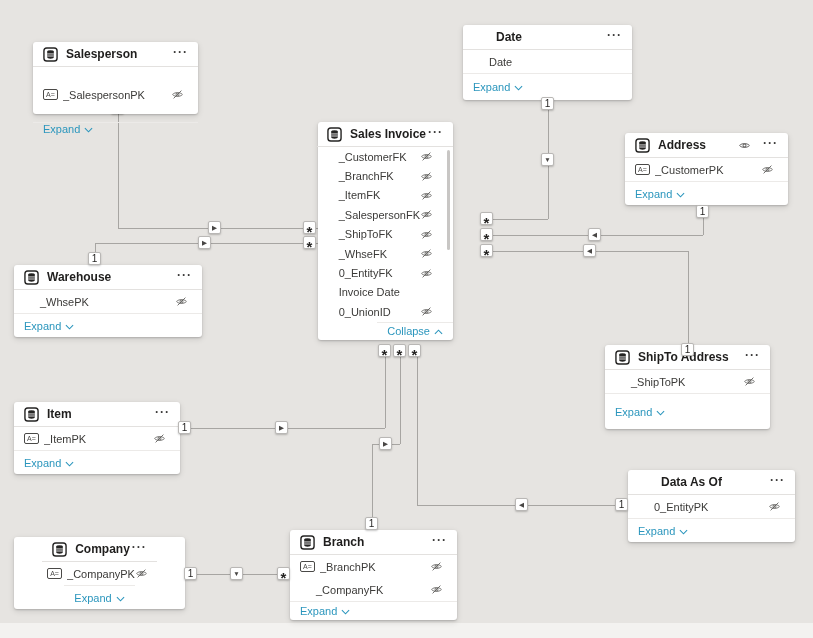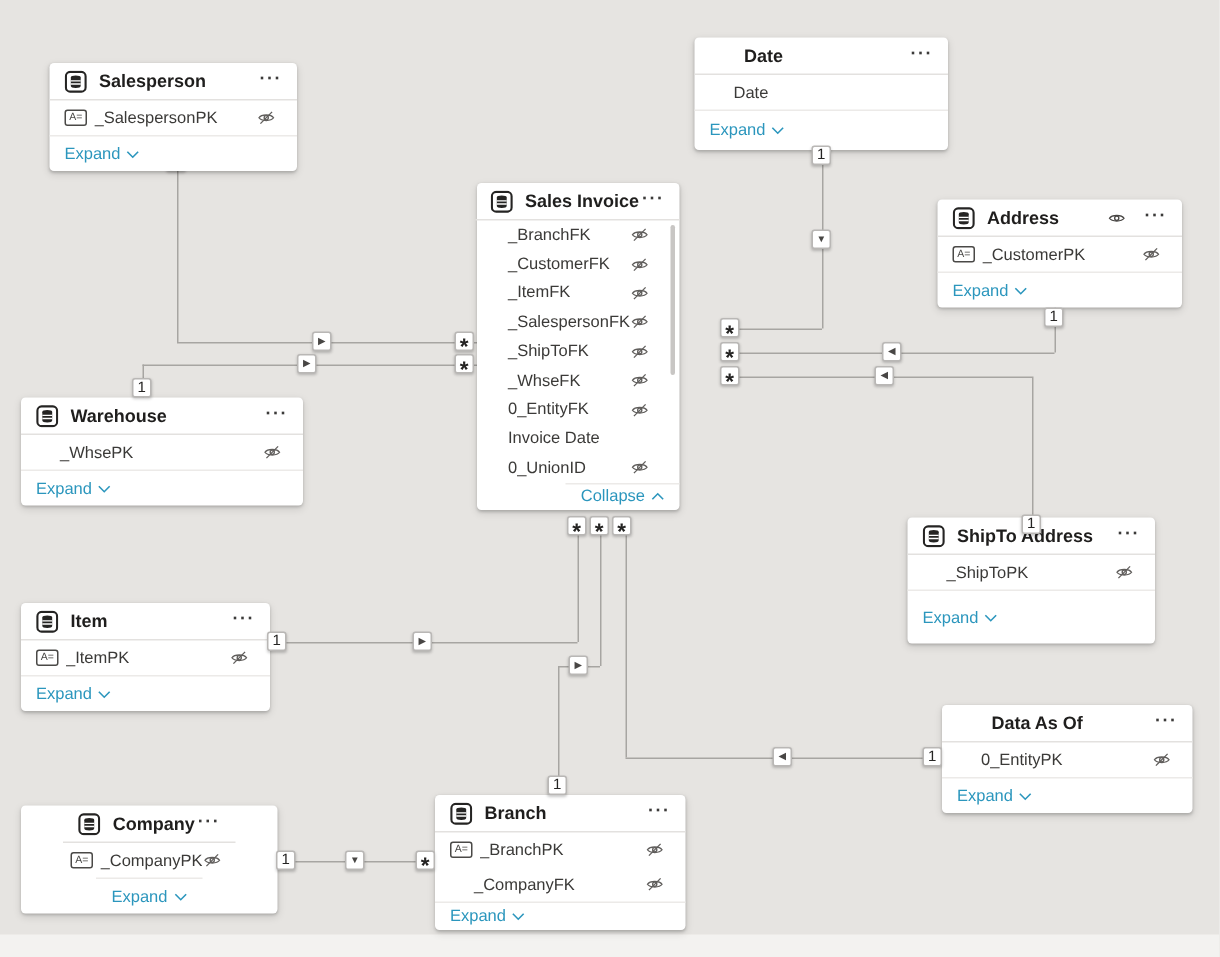--- a/index.html
+++ b/index.html
@@ -93,21 +93,21 @@
       <div class="rel-line" style="left: 180px; top: 428px; width: 205px; height: 1px;"></div>
       <div class="rel-line" style="left: 385px; top: 351px; width: 1px; height: 77px;"></div>
       <div class="rel-line" style="left: 372px; top: 444px; width: 1px; height: 86px;"></div>
       <div class="rel-line" style="left: 372px; top: 444px; width: 28px; height: 1px;"></div>
       <div class="rel-line" style="left: 400px; top: 351px; width: 1px; height: 93px;"></div>
       <div class="rel-line" style="left: 417px; top: 505px; width: 211px; height: 1px;"></div>
       <div class="rel-line" style="left: 417px; top: 351px; width: 1px; height: 154px;"></div>
       <div class="rel-line" style="left: 185px; top: 574px; width: 105px; height: 1px;"></div>
     </div>
   <div id="layer-tables">
-      <div class="table-card" style="left: 33px; top: 42px; width: 165px; height: 72px;">
+      <div class="table-card" style="left: 33px; top: 42px; width: 165px; height: 72px; gap: 16px;">
         <div class="t-header">
           <span class="db-icon">
             <svg width="15" height="15" viewBox="0 0 16 16">
               <rect x="1" y="1" width="14" height="14" rx="3" fill="none" stroke="#252423" stroke-width="1.5"></rect>
               <ellipse cx="8" cy="4.9" rx="3.5" ry="1.4" fill="#252423"></ellipse>
               <path d="M4.5 4.9 v6.1 a3.5 1.4 0 0 0 7 0 v-6.1" fill="#252423"></path>
               <line x1="4.5" y1="7.4" x2="11.5" y2="7.4" stroke="#fff" stroke-width="0.9"></line>
               <line x1="4.5" y1="9.6" x2="11.5" y2="9.6" stroke="#fff" stroke-width="0.9"></line>
             </svg>
           </span>
@@ -164,31 +164,31 @@
               <path d="M4.5 4.9 v6.1 a3.5 1.4 0 0 0 7 0 v-6.1" fill="#252423"></path>
               <line x1="4.5" y1="7.4" x2="11.5" y2="7.4" stroke="#fff" stroke-width="0.9"></line>
               <line x1="4.5" y1="9.6" x2="11.5" y2="9.6" stroke="#fff" stroke-width="0.9"></line>
             </svg>
           </span>
           <span class="t-title">Sales Invoice</span>
           <button class="more-btn">···</button>
         </div>
         <div class="t-body">
           <div class="f-row no-key">
+            <span class="f-name">_CustomerFK</span>
+            <span class="hidden-eye">
+              <svg width="13" height="13" viewBox="0 0 16 16">
+                <path d="M2 8 C4 5 12 5 14 8 C12 11 4 11 2 8 Z" fill="none" stroke="#605e5c" stroke-width="1.1"></path>
+                <circle cx="8" cy="8" r="1.7" fill="none" stroke="#605e5c" stroke-width="1.1"></circle>
+                <line x1="3.2" y1="12.8" x2="12.8" y2="3.2" stroke="#605e5c" stroke-width="1.1"></line>
+              </svg>
+            </span>
+          </div>
+          <div class="f-row no-key">
             <span class="f-name">_BranchFK</span>
-            <span class="hidden-eye">
-              <svg width="13" height="13" viewBox="0 0 16 16">
-                <path d="M2 8 C4 5 12 5 14 8 C12 11 4 11 2 8 Z" fill="none" stroke="#605e5c" stroke-width="1.1"></path>
-                <circle cx="8" cy="8" r="1.7" fill="none" stroke="#605e5c" stroke-width="1.1"></circle>
-                <line x1="3.2" y1="12.8" x2="12.8" y2="3.2" stroke="#605e5c" stroke-width="1.1"></line>
-              </svg>
-            </span>
-          </div>
-          <div class="f-row no-key">
-            <span class="f-name">_CustomerFK</span>
             <span class="hidden-eye">
               <svg width="13" height="13" viewBox="0 0 16 16">
                 <path d="M2 8 C4 5 12 5 14 8 C12 11 4 11 2 8 Z" fill="none" stroke="#605e5c" stroke-width="1.1"></path>
                 <circle cx="8" cy="8" r="1.7" fill="none" stroke="#605e5c" stroke-width="1.1"></circle>
                 <line x1="3.2" y1="12.8" x2="12.8" y2="3.2" stroke="#605e5c" stroke-width="1.1"></line>
               </svg>
             </span>
           </div>
           <div class="f-row no-key">
             <span class="f-name">_ItemFK</span>

